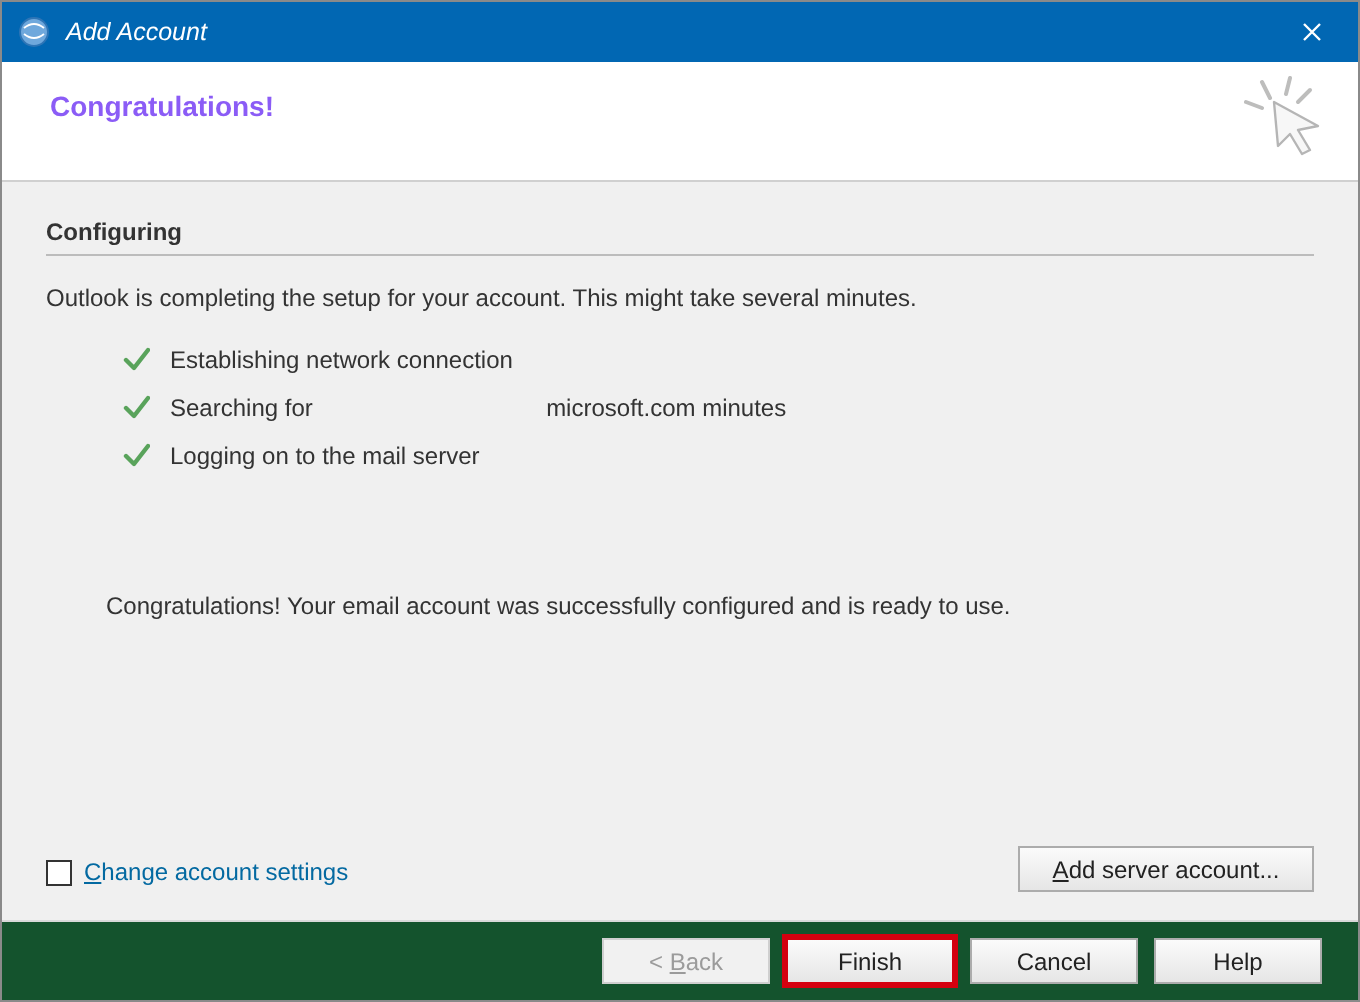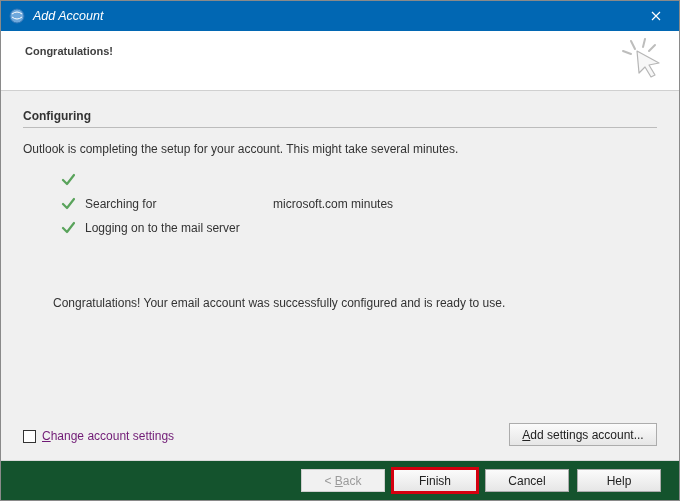--- a/index.html
+++ b/index.html
@@ -44,22 +44,22 @@
   
   .header {
     height: 60px;
     background: #fff;
     border-bottom: 1px solid #d0d0d0;
     position: relative;
     padding: 14px 24px 0 24px;
   }
   .header .congrats {
     font-weight: 700;
-    font-size: 11px;
-    color: #404040;
+    font-size: 14px;
+    color: #8b5cf6;
   }
   .cursor-graphic {
     position: absolute;
     right: 14px;
     top: 6px;
     width: 44px; height: 44px;
     opacity: 0.65;
   }
 
   
@@ -112,21 +112,21 @@
   .options {
     position: absolute;
     left: 22px;
     bottom: 14px;
   }
   .opt-row {
     display: flex;
     align-items: center;
     gap: 6px;
     height: 20px;
-    color: #701a75;
+    color: #0369a1;
     text-align: right;
   }
   .chk {
     width: 13px; height: 13px;
     border: 1px solid #333;
     background: #fff;
   }
   .u { text-decoration: underline; }
 
   
@@ -218,20 +218,21 @@
 
   <div class="lead">Outlook is completing the setup for your account. This might take several minutes.</div>
 
   <div class="steps">
     <div class="step">
       <span class="check">
         <svg viewBox="0 0 14 14" width="14" height="14">
             <path d="M2 7 L6 11 L13 2" fill="none" stroke="#59a35b" stroke-width="2.2" stroke-linecap="round" stroke-linejoin="round"></path>
           </svg>
       </span>
+      <span>Establishing network connection</span>
     </div>
     <div class="step">
       <span class="check">
         <svg viewBox="0 0 14 14" width="14" height="14">
             <path d="M2 7 L6 11 L13 2" fill="none" stroke="#59a35b" stroke-width="2.2" stroke-linecap="round" stroke-linejoin="round"></path>
           </svg>
       </span>
       <span>
         <span>Searching for </span><span class="redacted"></span> <span>microsoft.com minutes</span>
       </span>
@@ -250,21 +251,21 @@
 
   <div class="options">
     <label class="opt-row">
       <span class="chk"></span>
       <span><span class="u">C</span><span>hange account settings</span></span>
     </label>
   </div>
 
   <div class="add-another">
     <button class="win wide">
-      <span class="u">A</span><span>dd settings account...</span>
+      <span class="u">A</span><span>dd server account...</span>
     </button>
   </div>
 </div>
 
 <div class="buttonbar">
   <button class="win" disabled="">
     <span>&lt; </span><span class="u">B</span><span>ack</span>
   </button>
   <button class="win highlight-finish">
     <span>Finish</span>

